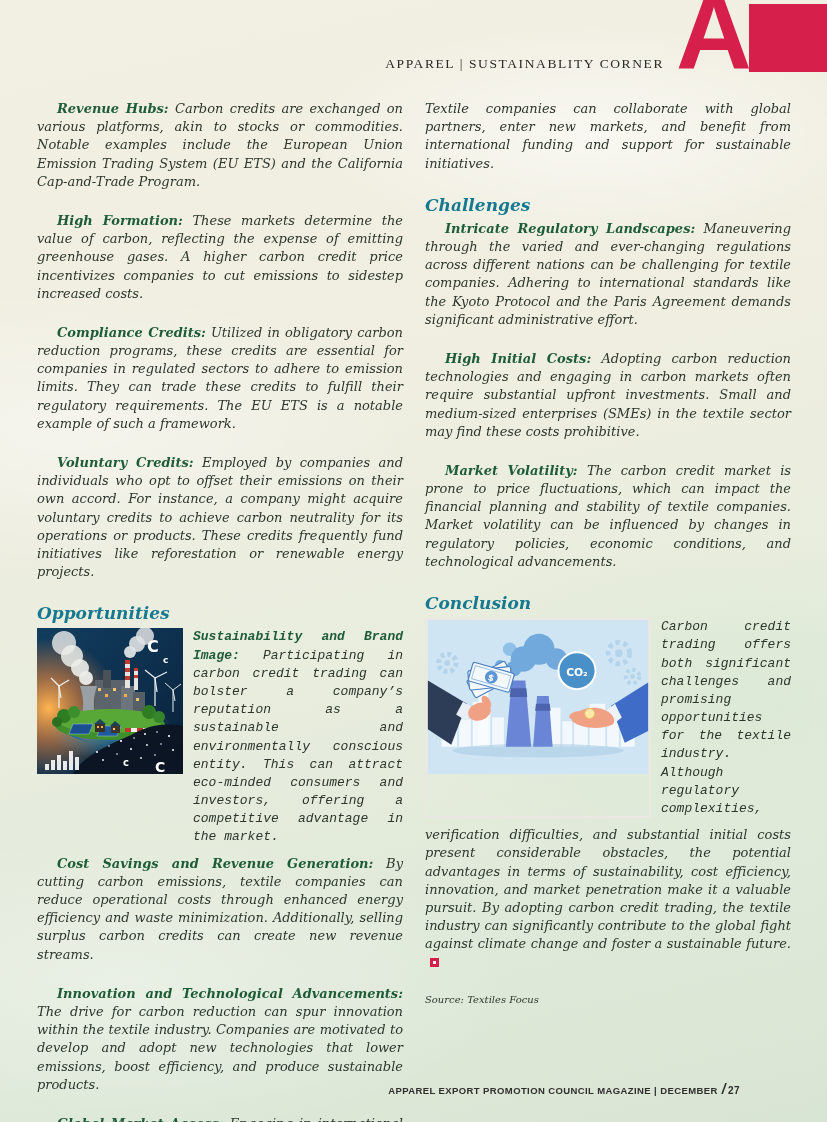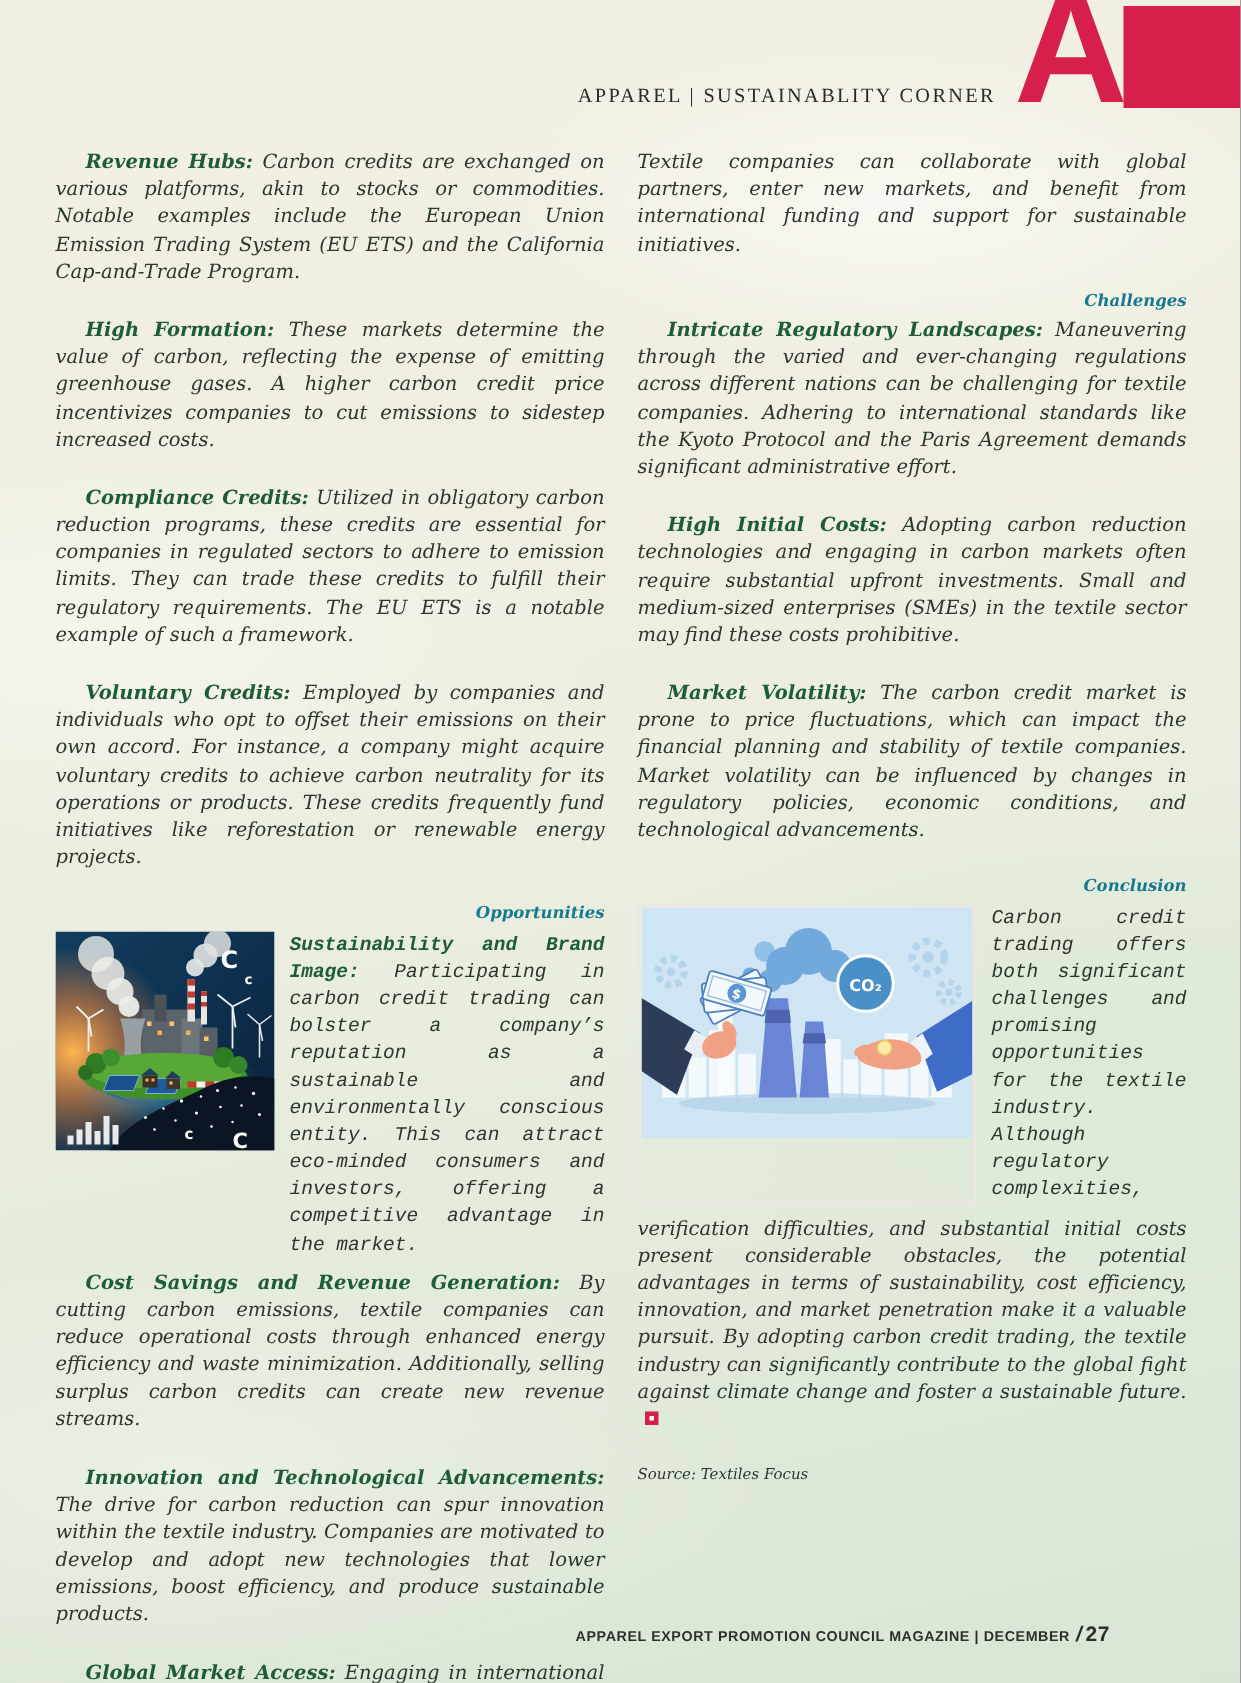--- a/index.html
+++ b/index.html
@@ -26,41 +26,41 @@
   }
   .logo-bar{position:absolute;top:4px;right:0;width:78px;height:68px;background:#d6204b;}
   
   .col{position:absolute;top:100px;width:366px;text-align:justify;font-size:13px;line-height:1.4;}
   .col-left{left:37px;}
   .col-right{left:425px;}
   .col p{margin:0 0 21px 0;}
   .indent{text-indent:20px;}
   .lead{font-weight:bold;color:#1e5c38;}
   .h-teal{
-    font-weight:bold;color:#17798f;font-size:11px;line-height:1.3;
-    margin:2px 0 4px 0;text-align:right;
+    font-weight:bold;color:#17798f;font-size:17px;line-height:1.3;
+    margin:2px 0 4px 0;text-align:left;
   }
   .media-row{display:flex;gap:10px;margin-bottom:8px;}
   .media-row .flow-text{flex:1;text-align:justify;font-family:Liberation Mono, monospace;}
   .photo-frame{flex:0 0 auto;}
   .concl-frame{border:2px solid #ece7e2;}
   .endmark{
     display:inline-block;width:9px;height:9px;background:#d6204b;
     vertical-align:baseline;margin-left:5px;position:relative;top:0.5px;
   }
   .endmark::after{content:"";display:block;width:3px;height:3px;background:#fff;margin:3px auto 0;}
   .source-line{font-size:10px;margin:0;}
   
   .footer{
     position:absolute;top:1081px;right:87px;
     font-family:"Liberation Sans",sans-serif;font-style:normal;font-weight:bold;
     font-size:9.5px;letter-spacing:0.4px;color:#2e2e2c;white-space:nowrap;
   }
   .footer .slash{font-size:14px;font-style:italic;margin:0 2px 0 4px;}
-  .footer .pagenum{font-size:14px;}
+  .footer .pagenum{font-size:10px;}
 </style>
 </head>
 <body>
 
 <div class="page">
 
   <div class="header-title">APPAREL | SUSTAINABLITY CORNER</div>
   <div class="logo-a">A</div>
   <div class="logo-bar"></div>
 

